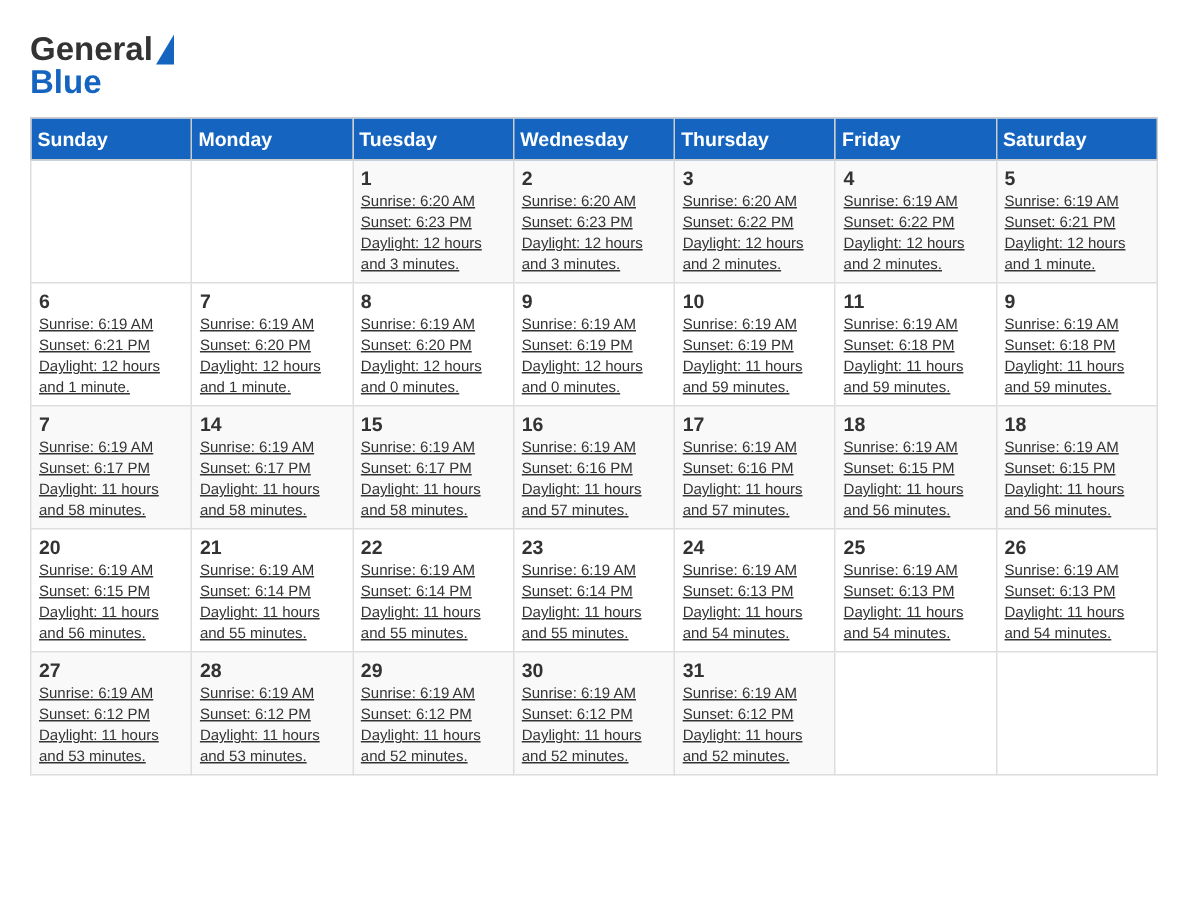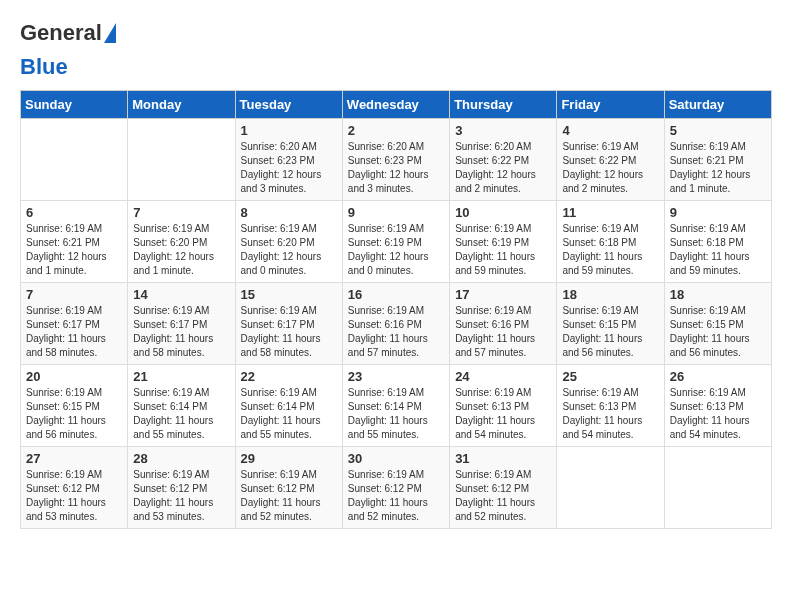--- a/index.html
+++ b/index.html
@@ -13,21 +13,20 @@
     .header {
       display: flex;
       justify-content: space-between;
       align-items: flex-start;
       margin-bottom: 10px;
     }
     .logo {
       display: flex;
       flex-direction: column;
       align-items: flex-start;
-      gap: 12px;
     }
     .logo-triangle {
       width: 0;
       height: 0;
       border-left: 12px solid transparent;
       border-bottom: 20px solid #1565C0;
       display: inline-block;
       margin-left: 2px;
       vertical-align: middle;
     }
@@ -77,20 +76,21 @@
     .day-num {
       font-size: 13px;
       font-weight: bold;
       display: block;
       margin-bottom: 2px;
     }
     .day-info {
       font-size: 10px;
       line-height: 1.4;
       color: #333;
+      text-decoration: underline;
     }
     .empty-cell {
       background: #fff !important;
     }
   </style>
 </head>
 <body>
 
 <div class="header">
   <div class="logo">

